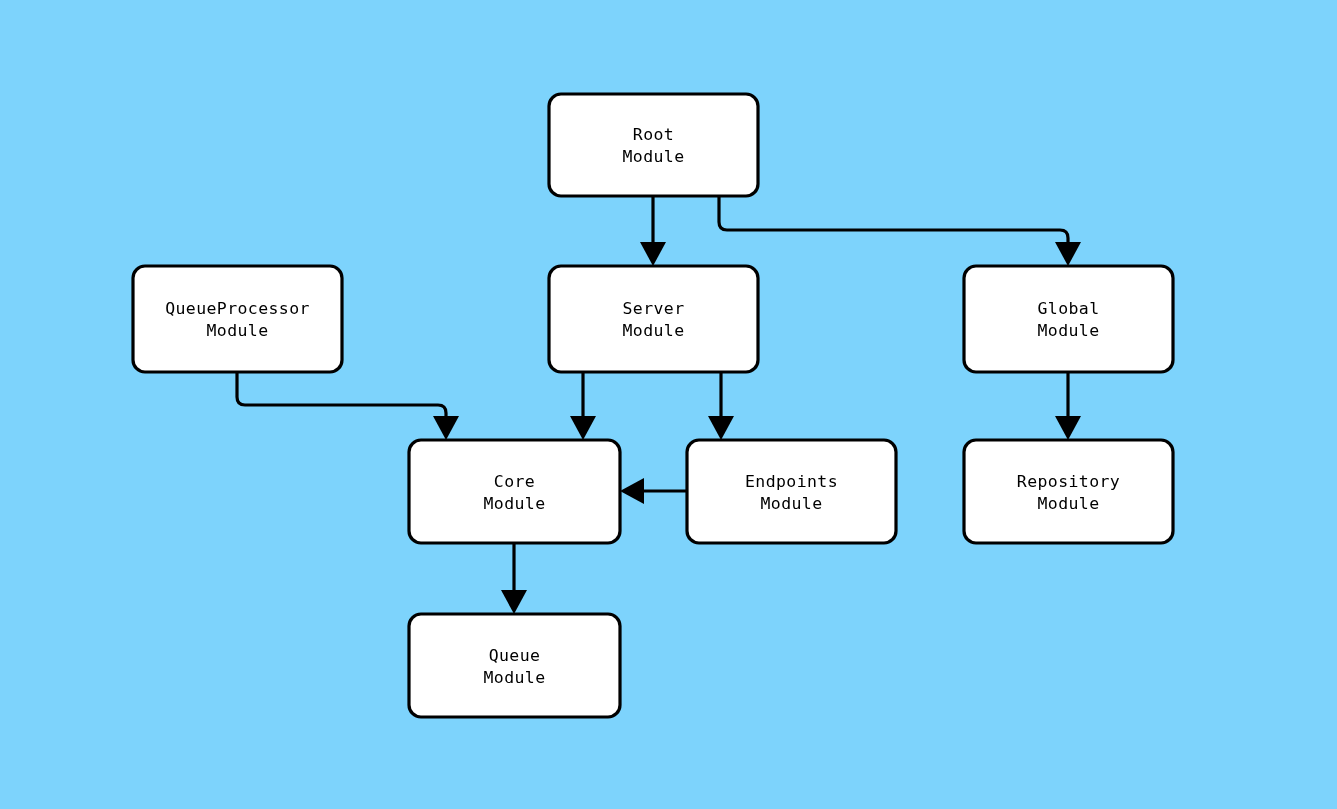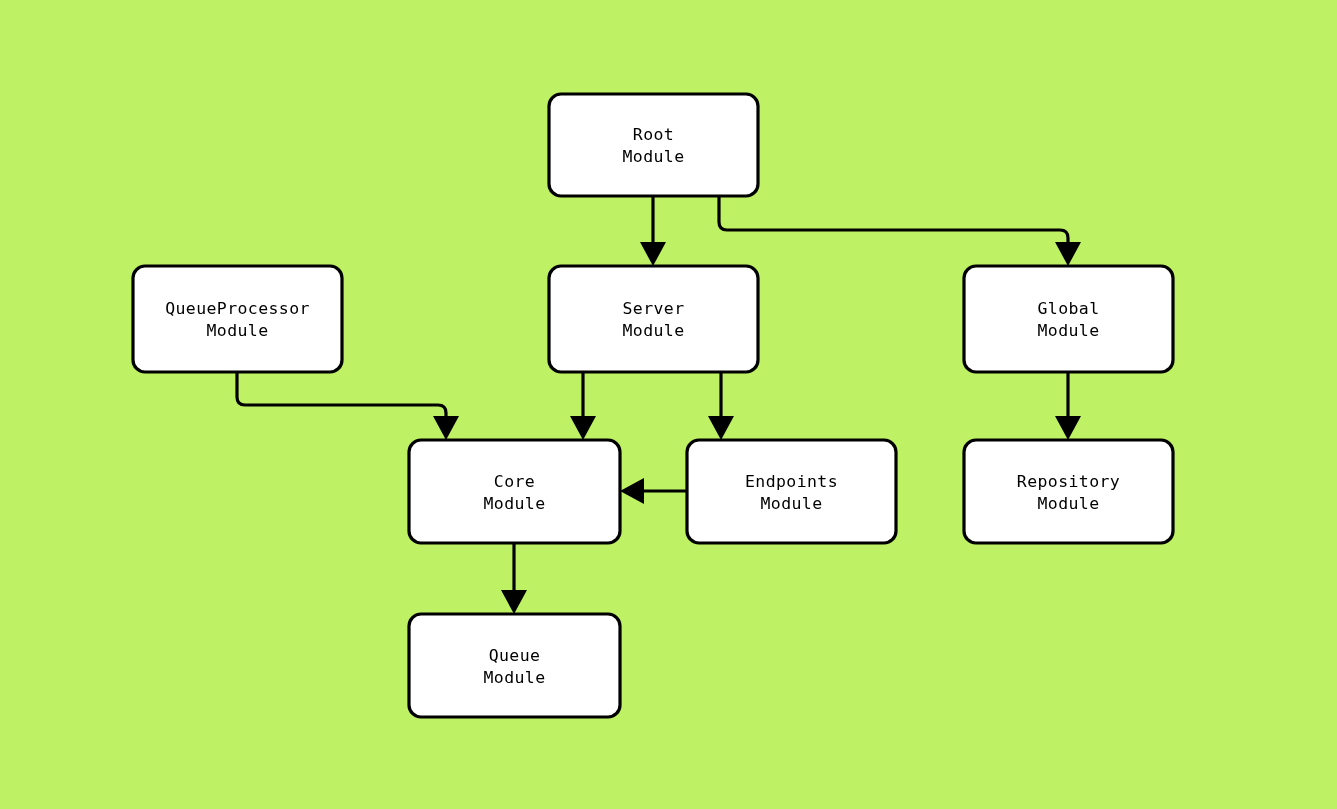--- a/index.html
+++ b/index.html
@@ -10,21 +10,21 @@
   body {
     width: 1337px;
     height: 809px;
     font-family: "DejaVu Sans Mono", "Liberation Mono", monospace;
     overflow: hidden;
   }
   #diagram-root {
     position: relative;
     width: 1337px;
     height: 809px;
-    background: #bef264;
+    background: #7dd3fc;
   }
   svg#diagram-canvas {
     position: absolute;
     top: 0;
     left: 0;
     width: 1337px;
     height: 809px;
     display: block;
   }
   .node-box {

